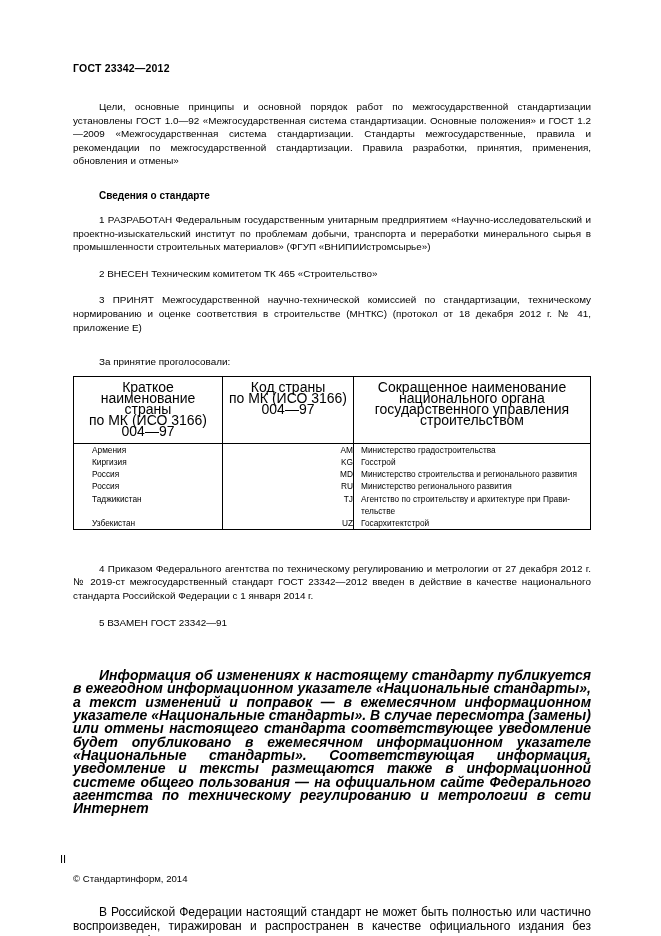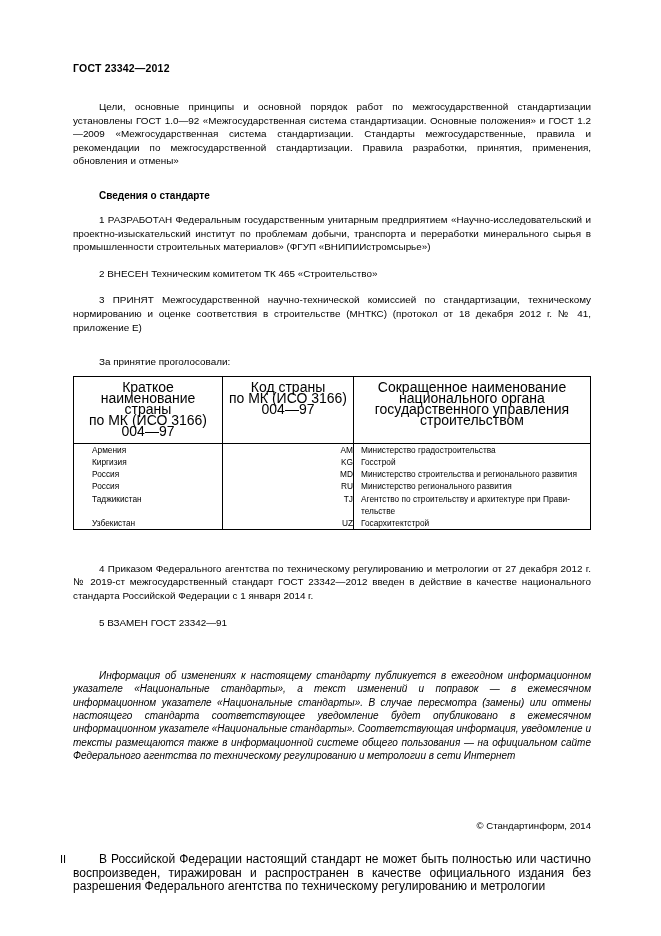--- a/index.html
+++ b/index.html
@@ -96,28 +96,28 @@
   .body-cell.codes li { text-align: right; }
   .body-cell.orgs li { padding-left: 7px; }
   li.spacer { visibility: hidden; }
 
   
   .notice {
     margin: 40px 0 0 0;
   }
   .notice p {
     font-style: italic;
-    font-size: 10px;
+    font-size: 14px;
     line-height: 13.3px;
     text-align: justify;
     margin: 0;
     text-indent: 26px;
+    font-weight: bold;
   }
   .copyright {
-    text-align: right;
     font-size: 9.6px;
     margin: 58px 0 0 0;
   }
   .closing {
     margin: 22px 0 0 0;
   }
   .closing p {
     font-size: 12px;
     line-height: 13.6px;
     text-align: justify;

